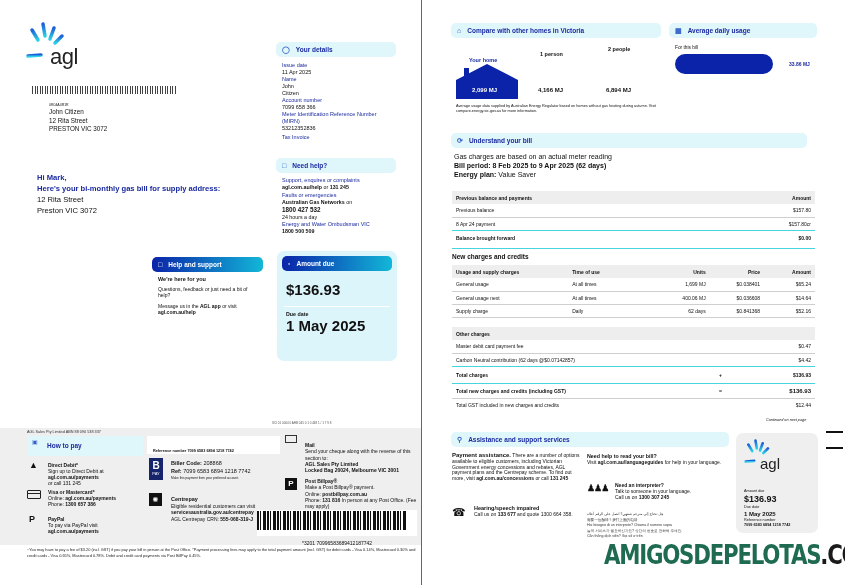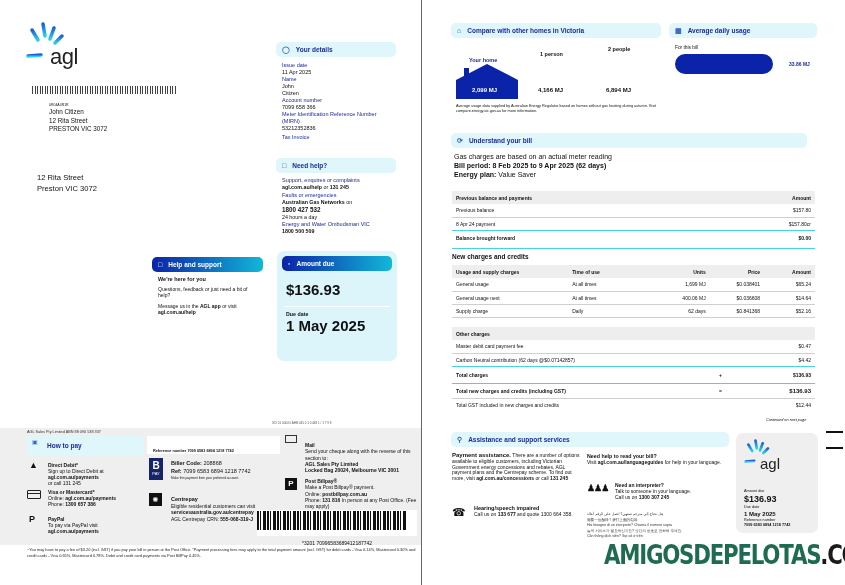--- a/index.html
+++ b/index.html
@@ -47,20 +47,22 @@
   <div class="abs" style="left:32px;top:86px;width:145px;height:8px;background:repeating-linear-gradient(90deg,#222 0 1px,transparent 1px 3px,#222 3px 4px,transparent 4px 5px);opacity:0.85;"></div>
 
   <div class="abs" style="left:49px;top:103px;line-height:8.5px;font-size:6.3px;">
     <div style="font-size:3.5px;line-height:5px;">0R04A4R1R</div>
     <div>John Citizen</div>
     <div>12 Rita Street</div>
     <div>PRESTON VIC 3072</div>
   </div>
 
   <div class="abs" style="left:37px;top:172px;font-size:7.6px;line-height:11px;">
+    <div class="navy b">Hi Mark,</div>
+    <div class="navy b">Here's your bi-monthly gas bill for supply address:</div>
     <div>12 Rita Street</div>
     <div>Preston VIC 3072</div>
   </div>
 
 
   <div class="abs" style="left:276px;top:42px;width:120px;">
     <div class="hdr">
       <span class="ic">◯</span>
       <span>Your details</span>
     </div>

